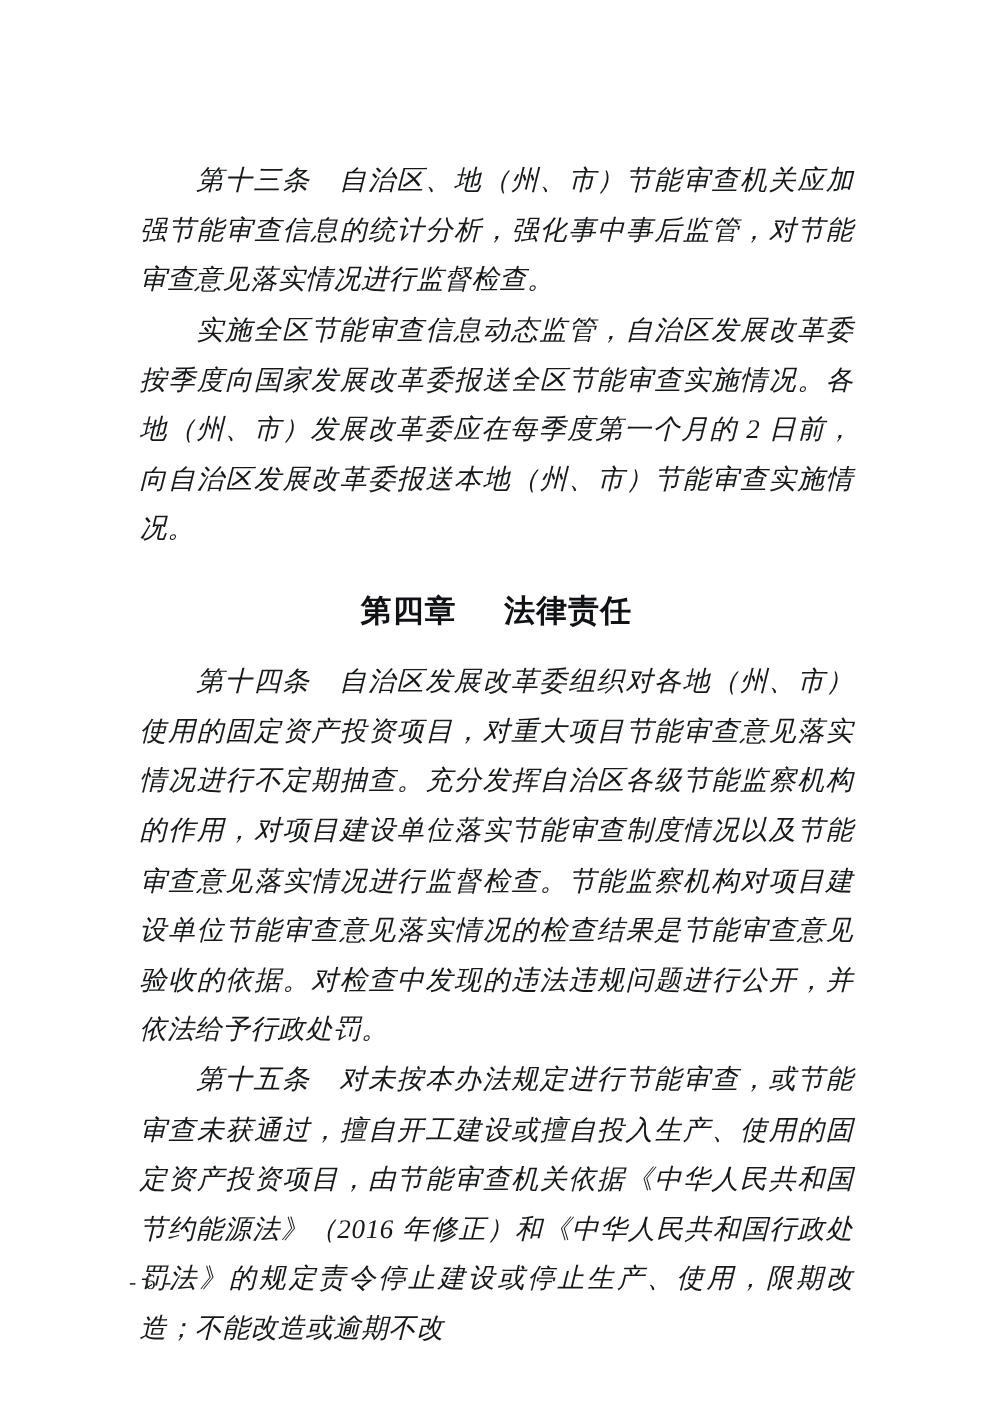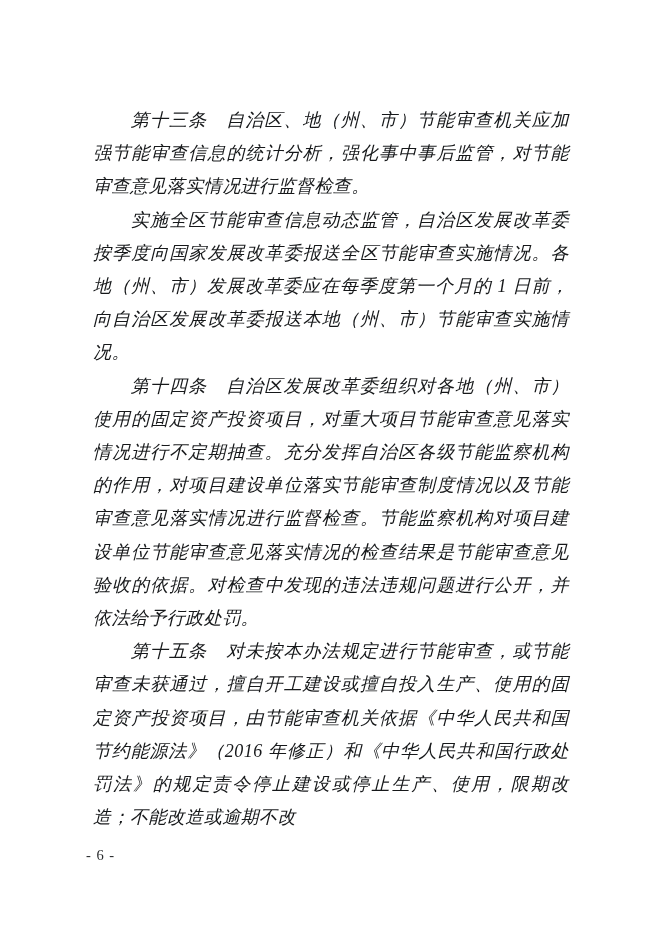--- a/index.html
+++ b/index.html
@@ -87,22 +87,25 @@
 </style>
 </head>
 <body>
 
 <div class="page">
 
   <div class="text-column">
 
     <p class="para">第十三条　自治区、地（州、市）节能审查机关应加强节能审查信息的统计分析，强化事中事后监管，对节能审查意见落实情况进行监督检查。</p>
 
-    <p class="para">实施全区节能审查信息动态监管，自治区发展改革委按季度向国家发展改革委报送全区节能审查实施情况。各地（州、市）发展改革委应在每季度第一个月的 1 日前，向自治区发展改革委报送本地（州、市）节能审查实施情况。</p>
+    <p class="para">实施全区节能审查信息动态监管，自治区发展改革委按季度向国家发展改革委报送全区节能审查实施情况。各地（州、市）发展改革委应在每季度第一个月的 2 日前，向自治区发展改革委报送本地（州、市）节能审查实施情况。</p>
 
+    <h2 class="chapter-heading">
+      <span>第四章</span><span class="gap"></span><span>法律责任</span>
+    </h2>
 
     <p class="para">第十四条　自治区发展改革委组织对各地（州、市）使用的固定资产投资项目，对重大项目节能审查意见落实情况进行不定期抽查。充分发挥自治区各级节能监察机构的作用，对项目建设单位落实节能审查制度情况以及节能审查意见落实情况进行监督检查。节能监察机构对项目建设单位节能审查意见落实情况的检查结果是节能审查意见验收的依据。对检查中发现的违法违规问题进行公开，并依法给予行政处罚。</p>
 
     <p class="para">第十五条　对未按本办法规定进行节能审查，或节能审查未获通过，擅自开工建设或擅自投入生产、使用的固定资产投资项目，由节能审查机关依据《中华人民共和国节约能源法》（2016 年修正）和《中华人民共和国行政处罚法》的规定责令停止建设或停止生产、使用，限期改造；不能改造或逾期不改</p>
 
   </div>
 
   <div class="page-number">- 6 -</div>
 
 </div>

